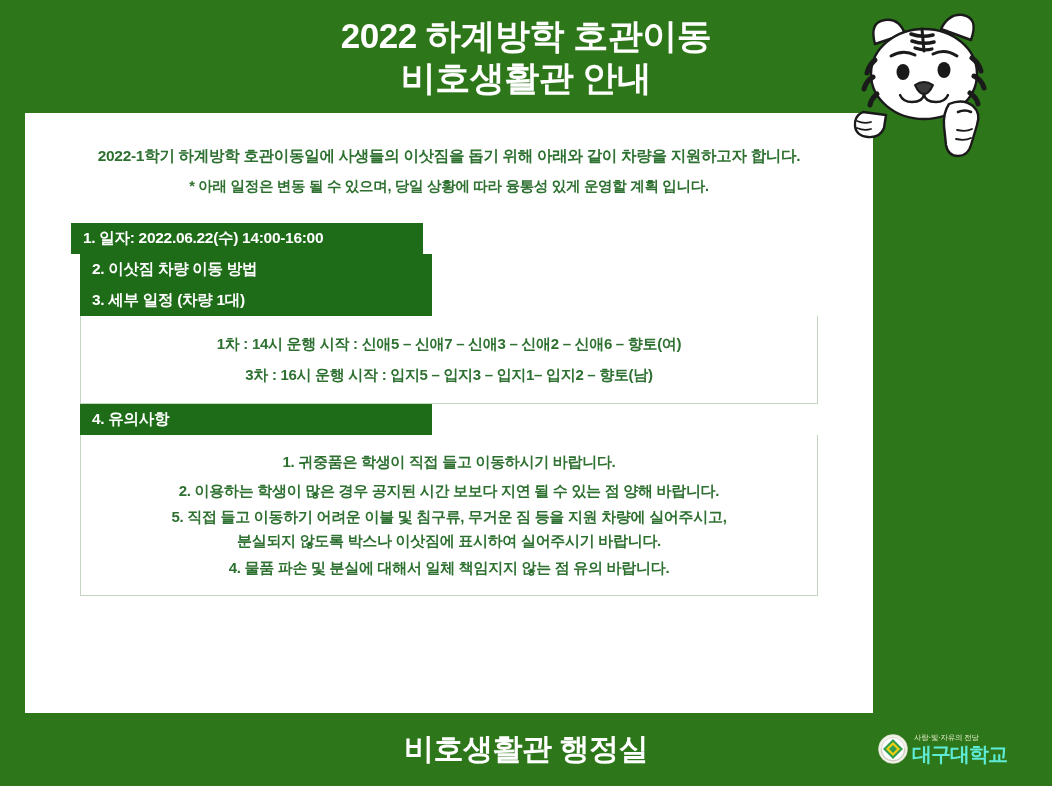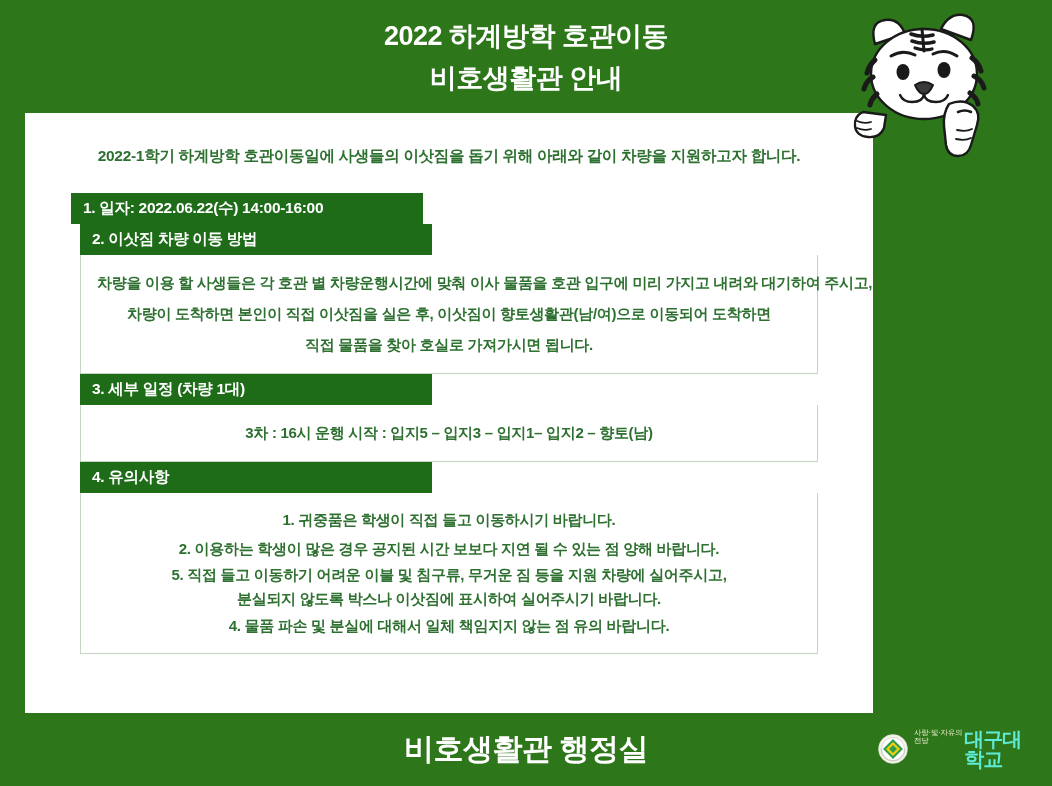--- a/index.html
+++ b/index.html
@@ -29,21 +29,21 @@
     width: 1052px;
     height: 113px;
     display: flex;
     flex-direction: column;
     align-items: center;
     justify-content: center;
     z-index: 2;
   }
   .title-line {
     color: #ffffff;
-    font-size: 27px;
+    font-size: 35px;
     font-weight: bold;
     line-height: 42px;
     letter-spacing: -0.5px;
     text-align: center;
     white-space: nowrap;
   }
 
   
   .mascot {
     position: absolute;
@@ -162,20 +162,21 @@
     z-index: 4;
   }
   .emblem {
     width: 30px;
     height: 30px;
     flex: 0 0 30px;
     margin-right: 4px;
   }
   .logo-text {
     display: flex;
+    flex-direction: column;
     justify-content: center;
     line-height: 1;
   }
   .logo-tagline {
     color: #e6ecc9;
     font-size: 7.5px;
     letter-spacing: -0.2px;
     margin-bottom: 2px;
     margin-left: 2px;
   }
@@ -239,38 +240,35 @@
         <path d="M111 131 q9 2 15 -1" fill="none" stroke-width="1.8"></path>
         <path d="M113 104 q7 -3 13 0" fill="none" stroke-width="2.6"></path>
       </g>
     </svg>
   </div>
 
   <div class="panel">
 
     <div class="intro">
       <div class="intro-line">2022-1학기 하계방학 호관이동일에 사생들의 이삿짐을 돕기 위해 아래와 같이 차량을 지원하고자 합니다.</div>
+      <div class="intro-line small">* 아래 일정은 변동 될 수 있으며, 당일 상황에 따라 융통성 있게 운영할 계획 입니다.</div>
     </div>
 
     <div class="section sec-gap-1">
       <div class="sec-bar">1. 일자: 2022.06.22(수) 14:00-16:00</div>
     </div>
 
     <div class="section sec-gap">
       <div class="sec-bar">2. 이삿짐 차량 이동 방법</div>
-      <div class="sec-box">
-        <div class="body-line">차량을 이용 할 사생들은 각 호관 별 차량운행시간에 맞춰 이사 물품을 호관 입구에 미리 가지고 내려와 대기하여 주시고,</div>
-        <div class="body-line">차량이 도착하면 본인이 직접 이삿짐을 실은 후, 이삿짐이 향토생활관(남/여)으로 이동되어 도착하면</div>
-        <div class="body-line">직접 물품을 찾아 호실로 가져가시면 됩니다.</div>
-      </div>
     </div>
 
     <div class="section sec-gap">
       <div class="sec-bar">3. 세부 일정 (차량 1대)</div>
       <div class="sec-box">
+        <div class="body-line">1차 : 14시 운행 시작 : 신애5 – 신애7 – 신애3 – 신애2 – 신애6 – 향토(여)</div>
         <div class="body-line">3차 : 16시 운행 시작 : 입지5 – 입지3 – 입지1– 입지2 – 향토(남)</div>
       </div>
     </div>
 
     <div class="section sec-gap">
       <div class="sec-bar">4. 유의사항</div>
       <div class="sec-box">
         <div class="body-line notice">1.  귀중품은 학생이 직접 들고 이동하시기 바랍니다.</div>
         <div class="body-line notice">2.  이용하는 학생이 많은 경우  공지된 시간 보보다 지연 될 수 있는 점 양해 바랍니다.</div>
         <div class="body-line tight">5.  직접 들고 이동하기 어려운 이불 및 침구류, 무거운 짐 등을 지원 차량에 실어주시고,</div>

